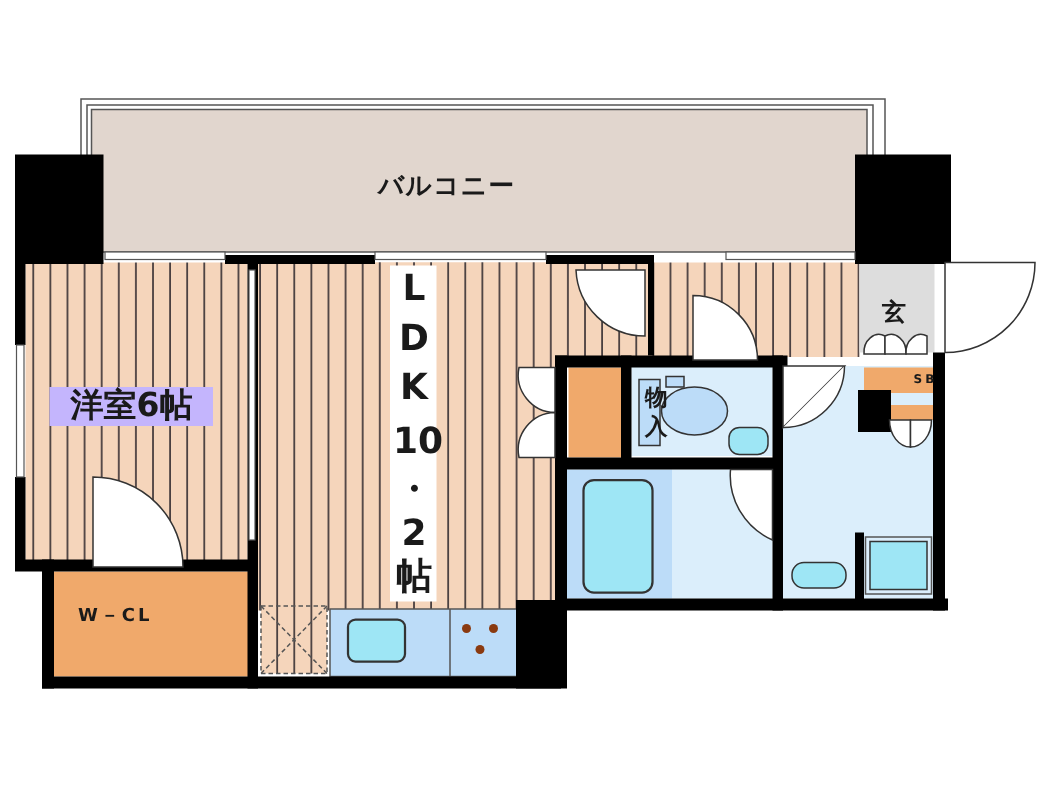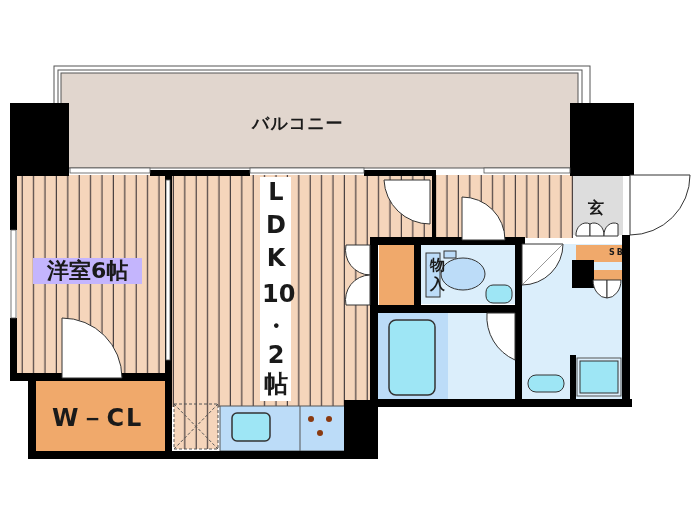--- a/index.html
+++ b/index.html
@@ -3,21 +3,21 @@
   <meta charset="utf-8">
   <style>
     html, body { margin:0; padding:0; background:#ffffff; }
     body { width:700px; height:525px; position:relative; overflow:hidden; font-family:"DejaVu Sans", sans-serif; }
     #plan { position:absolute; left:0; top:0; width:700px; height:525px; }
     .lbl { position:absolute; color:#1a1a1a; font-family:"DejaVu Sans", sans-serif; white-space:nowrap;font-weight:bold; }
     .balcony-lbl { left:252px; top:112px; font-size:17px; letter-spacing:1px; }
     .youshitsu-lbl { left:33px; top:258px; font-size:22px; background:#c4b5fd; padding:0 14px; line-height:26px; }
     .ldk-col { position:absolute; left:260px; top:177px; width:31px; height:224px; background:#ffffff; }
     .ldk-lbl { position:absolute; left:262px; width:28px; text-align:center; font-size:24px; line-height:26px; }
-    .wcl-lbl { left:52px; top:402px; font-size:24px; letter-spacing:2px; }
+    .wcl-lbl { left:52px; top:402px; font-size:12px; letter-spacing:2px; }
     .monoire-lbl { left:398px; top:256px; font-size:15px; line-height:19px; width:18px; text-align:right; white-space:normal;margin-left:29px; }
     .genkan-lbl { left:588px; top:198px; font-size:16px; }
     .sb-lbl { left:609px; top:248px; font-size:8px; letter-spacing:2px; }
   </style>
 </head>
 <body>
 
 <svg id="plan" viewBox="0 0 700 525" xmlns="http://www.w3.org/2000/svg">
   <defs>
     <pattern id="wood" x="0" y="0" width="11.4" height="10" patternUnits="userSpaceOnUse">

